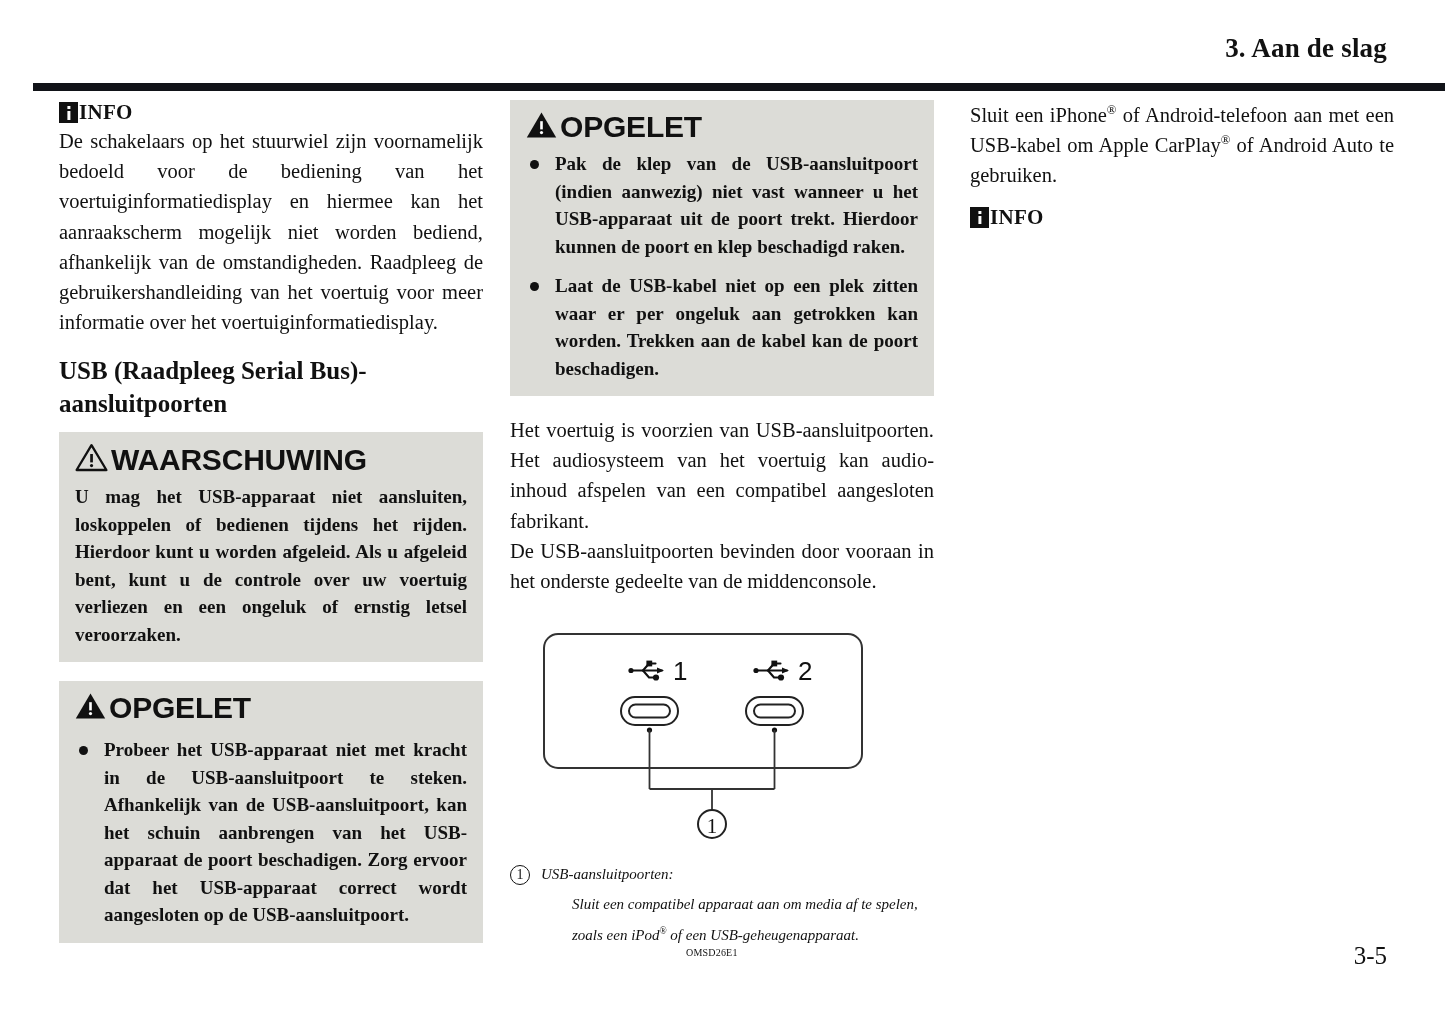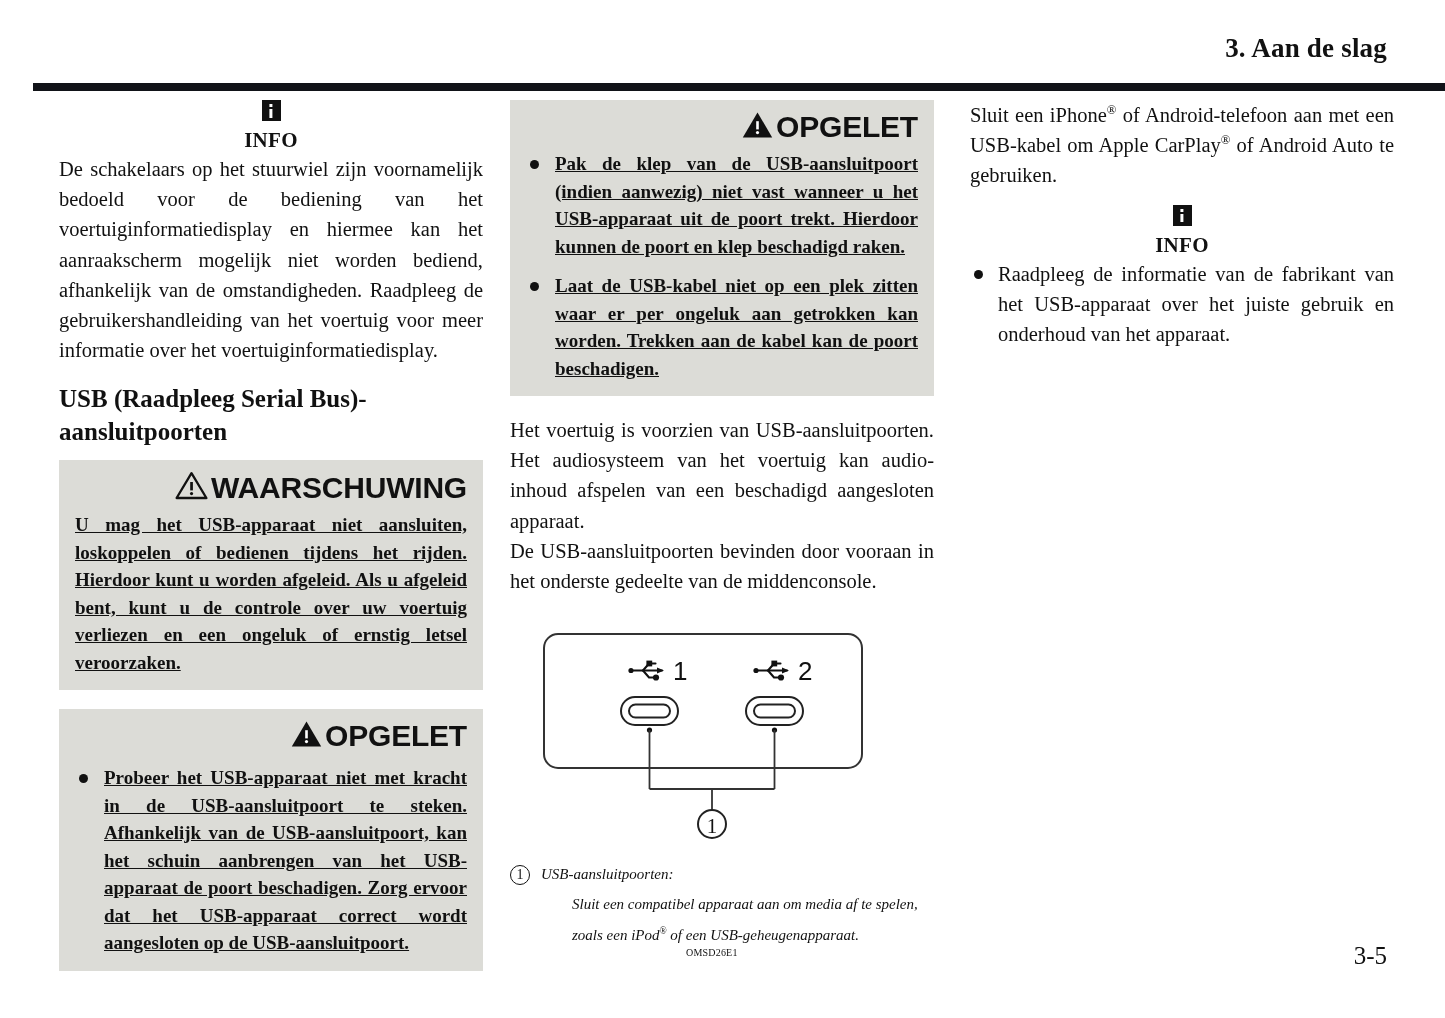--- a/index.html
+++ b/index.html
@@ -67,23 +67,22 @@
     text-justify: inter-word;
     margin: 0 0 0 0;
     hyphens: manual;
   }
   .body-text + .body-text { margin-top: 0px; }
 
   
   .info-head {
     display: flex;
     align-items: center;
-    gap: 7px;
+    gap: 1px;
     margin-bottom: 1px;
-    flex-direction: column;
   }
   .info-icon {
     width: 19px;
     height: 21px;
     border: 1.6px solid #111;
     background: #111;
     position: relative;
     flex: 0 0 auto;
     box-sizing: border-box;
   }
@@ -126,21 +125,21 @@
   
   .alert-box {
     background: #dcdcd7;
     padding: 11px 16px 14px 16px;
     box-sizing: border-box;
     margin-bottom: 19px;
   }
   .alert-title {
     display: flex;
     align-items: center;
-    justify-content: flex-end;
+    justify-content: flex-start;
     gap: 3px;
     margin-bottom: 7px;
   }
   .alert-title-text {
     font-family: "Liberation Sans", sans-serif;
     font-weight: bold;
     font-size: 30px;
     letter-spacing: -0.2px;
     line-height: 1;
   }
@@ -149,21 +148,20 @@
   .tri-outline { width: 33px; height: 29px; flex: 0 0 auto; }
   .tri-filled  { width: 31px; height: 28px; flex: 0 0 auto; }
 
   .alert-body {
     font-family: "Liberation Serif", serif;
     font-weight: bold;
     font-size: 19px;
     line-height: 27.5px;
     text-align: justify;
     text-justify: inter-word;
-    text-decoration: underline;
   }
   .alert-body p { margin: 0; }
 
   ul.bullets {
     list-style: none;
     margin: 0;
     padding: 0;
   }
   ul.bullets > li {
     position: relative;
@@ -338,21 +336,21 @@
         <span class="alert-title-text">OPGELET</span>
       </div>
       <div class="alert-body">
         <ul class="bullets">
           <li>Pak de klep van de USB-aansluitpoort (indien aanwezig) niet vast wanneer u het USB-apparaat uit de poort trekt. Hierdoor kunnen de poort en klep beschadigd raken.</li>
           <li>Laat de USB-kabel niet op een plek zitten waar er per ongeluk aan getrokken kan worden. Trekken aan de kabel kan de poort beschadigen.</li>
         </ul>
       </div>
     </div>
 
-    <p class="body-text">Het voertuig is voorzien van USB-aansluitpoorten. Het audiosysteem van het voertuig kan audio-inhoud afspelen van een beschadigd aangesloten apparaat.</p>
+    <p class="body-text">Het voertuig is voorzien van USB-aansluitpoorten. Het audiosysteem van het voertuig kan audio-inhoud afspelen van een compatibel aangesloten fabrikant.</p>
     <p class="body-text">De USB-aansluitpoorten bevinden door vooraan in het onderste gedeelte van de middenconsole.</p>
 
     <div class="figure">
       <svg viewBox="0 0 424 225" width="424" height="225" xmlns="http://www.w3.org/2000/svg">
 
         <path d="M48 12 H338 a14 14 0 0 1 14 14 V132 a14 14 0 0 1 -14 14 H48 a14 14 0 0 1 -14 -14 V26 a14 14 0 0 1 14 -14 Z" fill="none" stroke="#333" stroke-width="2"></path>
 
         <g stroke="#111" stroke-width="2.1" fill="none" stroke-linecap="round">
           <circle cx="121" cy="48.5" r="2.6" fill="#111" stroke="none"></circle>
           <line x1="123.6" y1="48.5" x2="152" y2="48.5"></line>
@@ -412,21 +410,20 @@
   <div class="col col-right">
 
     <p class="body-text"><span>Sluit een iPhone</span><sup class="reg">®</sup><span> of Android-telefoon aan met een USB-kabel om Apple CarPlay</span><sup class="reg">®</sup><span> of Android Auto te gebruiken.</span></p>
 
     <div class="info-head" style="margin-top:14px;">
       <span class="info-icon"></span>
       <span class="info-label">INFO</span>
     </div>
 
     <ul class="bullets-body">
-      <li>Raadpleeg de informatie van de fabrikant van het USB-apparaat over het juiste gebruik en onderhoud van het apparaat.</li>
     </ul>
 
   </div>
 
 </div>
 
 <div class="footer-code">OMSD26E1</div>
 <div class="footer-page">3-5</div>
 
 </body></html>

